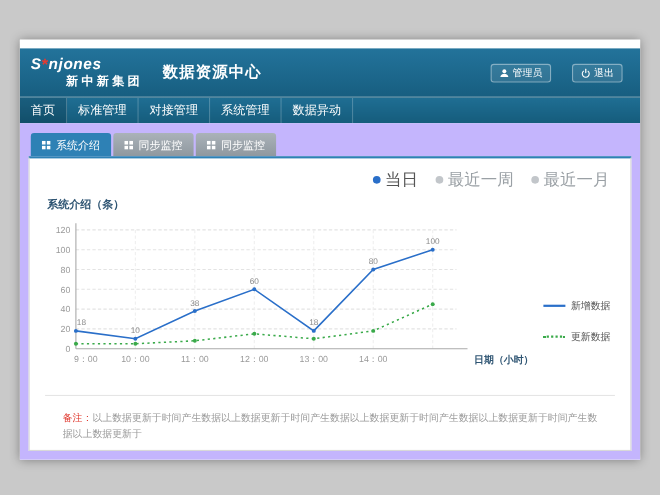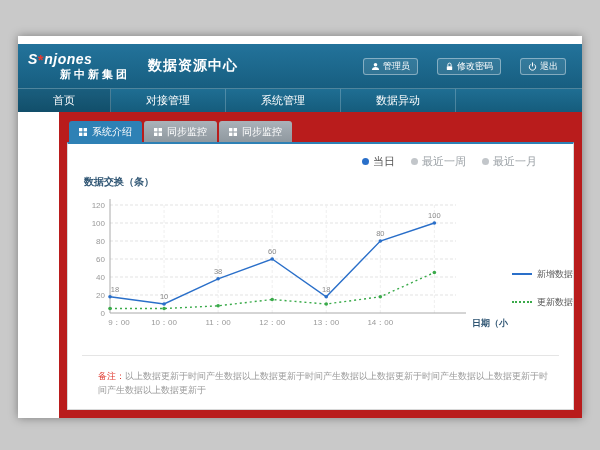--- a/index.html
+++ b/index.html
@@ -34,44 +34,44 @@
   }
   .hdr-btn svg { display:block; }
 
   
   .nav {
     height:24px; background:linear-gradient(180deg,#1f6e93 0%,#155c7c 100%);
     border-top:1px solid rgba(255,255,255,.25);
     display:flex; align-items:stretch; color:#fff; font-size:11px;
   }
   .nav-item {
-    display:flex; align-items:center; padding:0 35px; cursor:pointer;
+    display:flex; align-items:center; padding:0 10px; cursor:pointer;
     border-right:1px solid rgba(255,255,255,.22);
   }
   .nav-item.active { background:rgba(0,0,0,.14); }
 
   
-  .content { flex:1; background:#b91c1c; padding:9px 8px 8px; display:flex; flex-direction:column;margin-left:41px; }
+  .content { flex:1; background:#c4b5fd; padding:9px 8px 8px; display:flex; flex-direction:column; }
   .tabs { display:flex; gap:2px; padding-left:2px; }
   .tab {
     height:21px; min-width:72px; padding:0 10px; display:flex; align-items:center; justify-content:center;
     gap:5px; font-size:10px; color:#fff; cursor:pointer;
     border-radius:3px 3px 0 0;
     background:linear-gradient(180deg,#aab2b9 0%,#8f989f 100%);
   }
   .tab.active { background:#2e81b5; }
   .tab-ico svg { display:block; }
 
   .panel {
     flex:1; background:#fff; border:1px solid #d8d8d8; border-top:2px solid #2e81b5;
     display:flex; flex-direction:column;
   }
 
   
-  .filters { display:flex; justify-content:flex-end; gap:16px; padding:10px 36px 0 0; font-size:11px;font-family:Liberation Serif, serif; }
+  .filters { display:flex; justify-content:flex-end; gap:16px; padding:10px 19px 0 0; font-size:15px;font-family:Liberation Serif, serif; }
   .filter { display:flex; align-items:center; gap:4px; cursor:pointer; color:#9aa0a5; }
   .filter .dot { width:7px; height:7px; border-radius:50%; background:#c2c6ca; }
   .filter.active { color:#555; }
   .filter.active .dot { background:#2a6fc9; }
 
   
   .ylabel { margin:6px 0 2px 16px; font-size:10px; color:#2f5573; font-weight:bold; }
   .chart-row { display:flex; padding-left:8px; }
   .series-legend { margin-left:4px; margin-top:42px; display:flex; flex-direction:column; gap:15px;justify-content:center; }
   .leg-item { display:flex; align-items:center; gap:5px; font-size:9px; color:#555; cursor:pointer; white-space:nowrap; }
@@ -101,40 +101,32 @@
               <svg width="9" height="9" viewBox="0 0 10 10">
                 <circle cx="5" cy="3" r="2" fill="#fff"></circle>
                 <path d="M1 9c0-2.2 1.8-3.5 4-3.5S9 6.8 9 9z" fill="#fff"></path>
               </svg>
             </span>
           <span>管理员</span>
         </div>
         <div class="hdr-btn">
           <span>
               <svg width="9" height="9" viewBox="0 0 10 10">
-                <rect x="2" y="4.6" width="6" height="4.4" rx="0.8" fill="#fff"></rect>
-                <path d="M3.2 4.6V3a1.8 1.8 0 013.6 0v1.6" stroke="#fff" fill="none" stroke-width="1"></path>
-              </svg>
-            </span>
-          <span>修改密码</span>
-        </div>
-        <div class="hdr-btn">
-          <span>
-              <svg width="9" height="9" viewBox="0 0 10 10">
                 <path d="M5 1v3.4" stroke="#fff" stroke-width="1.2" stroke-linecap="round"></path>
                 <path d="M3 2.7a3.5 3.5 0 104 0" stroke="#fff" fill="none" stroke-width="1.1"></path>
               </svg>
             </span>
           <span>退出</span>
         </div>
       </div>
     </div>
 
     <div class="nav">
       <div class="nav-item active">首页</div>
+      <div class="nav-item">标准管理</div>
       <div class="nav-item">对接管理</div>
       <div class="nav-item">系统管理</div>
       <div class="nav-item">数据异动</div>
     </div>
 
     <div class="content">
       <div class="tabs">
         <div class="tab active">
           <span class="tab-ico">
               <svg width="8" height="8" viewBox="0 0 8 8">
@@ -179,21 +171,21 @@
           <div class="filter">
               <span class="dot"></span>
               <span>最近一周</span>
             </div>
           <div class="filter">
               <span class="dot"></span>
               <span>最近一月</span>
             </div>
         </div>
 
-        <div class="ylabel">数据交换（条）</div>
+        <div class="ylabel">系统介绍（条）</div>
 
         <div class="chart-row">
           <svg id="chart-svg" width="455" height="152">
               <text x="29" y="125" text-anchor="end" font-size="8" fill="#999">0</text>
               <line x1="34" y1="104" x2="380" y2="104" stroke="#e3e3e3" stroke-dasharray="3 2" stroke-width="1"></line>
               <text x="29" y="107" text-anchor="end" font-size="8" fill="#999">20</text>
               <line x1="34" y1="86" x2="380" y2="86" stroke="#e3e3e3" stroke-dasharray="3 2" stroke-width="1"></line>
               <text x="29" y="89" text-anchor="end" font-size="8" fill="#999">40</text>
               <line x1="34" y1="68" x2="380" y2="68" stroke="#e3e3e3" stroke-dasharray="3 2" stroke-width="1"></line>
               <text x="29" y="71" text-anchor="end" font-size="8" fill="#999">60</text>

